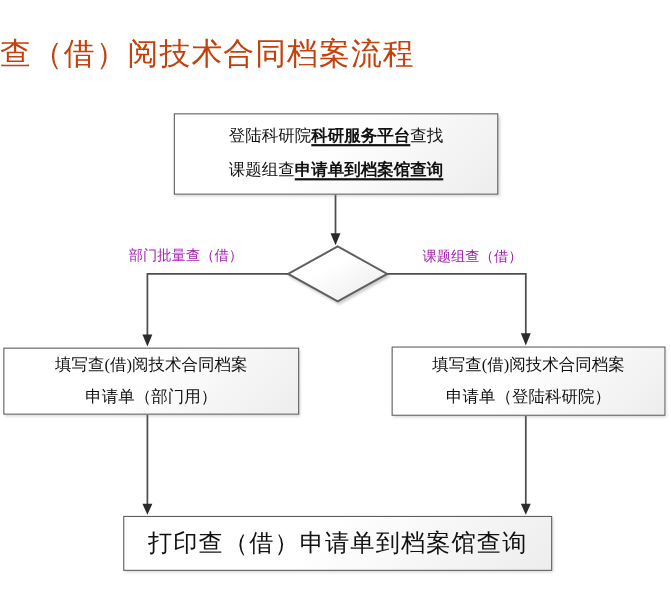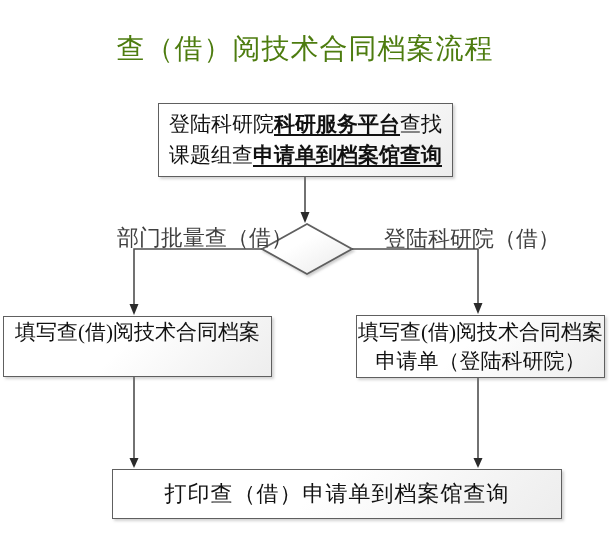--- a/index.html
+++ b/index.html
@@ -21,35 +21,34 @@
     left: 0;
     top: 0;
     width: 610px;
     height: 550px;
   }
   .title {
     position: absolute;
     left: 0;
     right: 0;
     top: 30px;
-    text-align: center;
     font-size: 28px;
     letter-spacing: 1px;
-    color: #4d7c0f;
+    color: #c2410c;
     white-space: nowrap;
   }
   .node {
     position: absolute;
     box-sizing: border-box;
     border: 1.6px solid #5f5f5f;
     background: linear-gradient(135deg, #ffffff 45%, #ededed 100%);
     box-shadow: 1.5px 2px 2.5px rgba(130,130,130,0.35);
     text-align: center;
     line-height: 30px;
-    font-size: 21px;
+    font-size: 15px;
     color: #111111;
   }
   .node-top {
     left: 158px;
     top: 103px;
     width: 295px;
     height: 74px;
     padding-top: 5px;
     line-height: 31px;
   }
@@ -65,36 +64,36 @@
     left: 356px;
     top: 315px;
     width: 249px;
     height: 63px;
     padding-top: 2px;
     line-height: 29px;
   }
   .node-bottom {
     left: 112px;
     top: 469px;
-    width: 450px;
+    width: 390px;
     height: 50px;
     font-size: 22px;
     line-height: 47px;
     letter-spacing: 1px;
   }
   .em {
     font-weight: bold;
     text-decoration: underline;
     text-decoration-thickness: 1.5px;
     text-underline-offset: 3px;
   }
   .branch-label {
     position: absolute;
-    font-size: 22px;
-    color: #404040;
+    font-size: 13px;
+    color: #a21caf;
     white-space: nowrap;
   }
   .branch-label-left {
     left: 117px;
     top: 223px;
   }
   .branch-label-right {
     left: 384px;
     top: 224px;
   }
@@ -148,24 +147,25 @@
   <div class="node node-top">
     <div>
       <span>登陆科研院</span><span class="em">科研服务平台</span><span>查找</span>
     </div>
     <div>
       <span>课题组查</span><span class="em">申请单到档案馆查询</span>
     </div>
   </div>
 
   <div class="branch-label branch-label-left">部门批量查（借）</div>
-  <div class="branch-label branch-label-right">登陆科研院（借）</div>
+  <div class="branch-label branch-label-right">课题组查（借）</div>
 
   <div class="node node-left">
     <div>填写查(借)阅技术合同档案</div>
+    <div>申请单（部门用）</div>
   </div>
 
   <div class="node node-right">
     <div>填写查(借)阅技术合同档案</div>
     <div>申请单（登陆科研院）</div>
   </div>
 
   <div class="node node-bottom">打印查（借）申请单到档案馆查询</div>
 
 </div>

